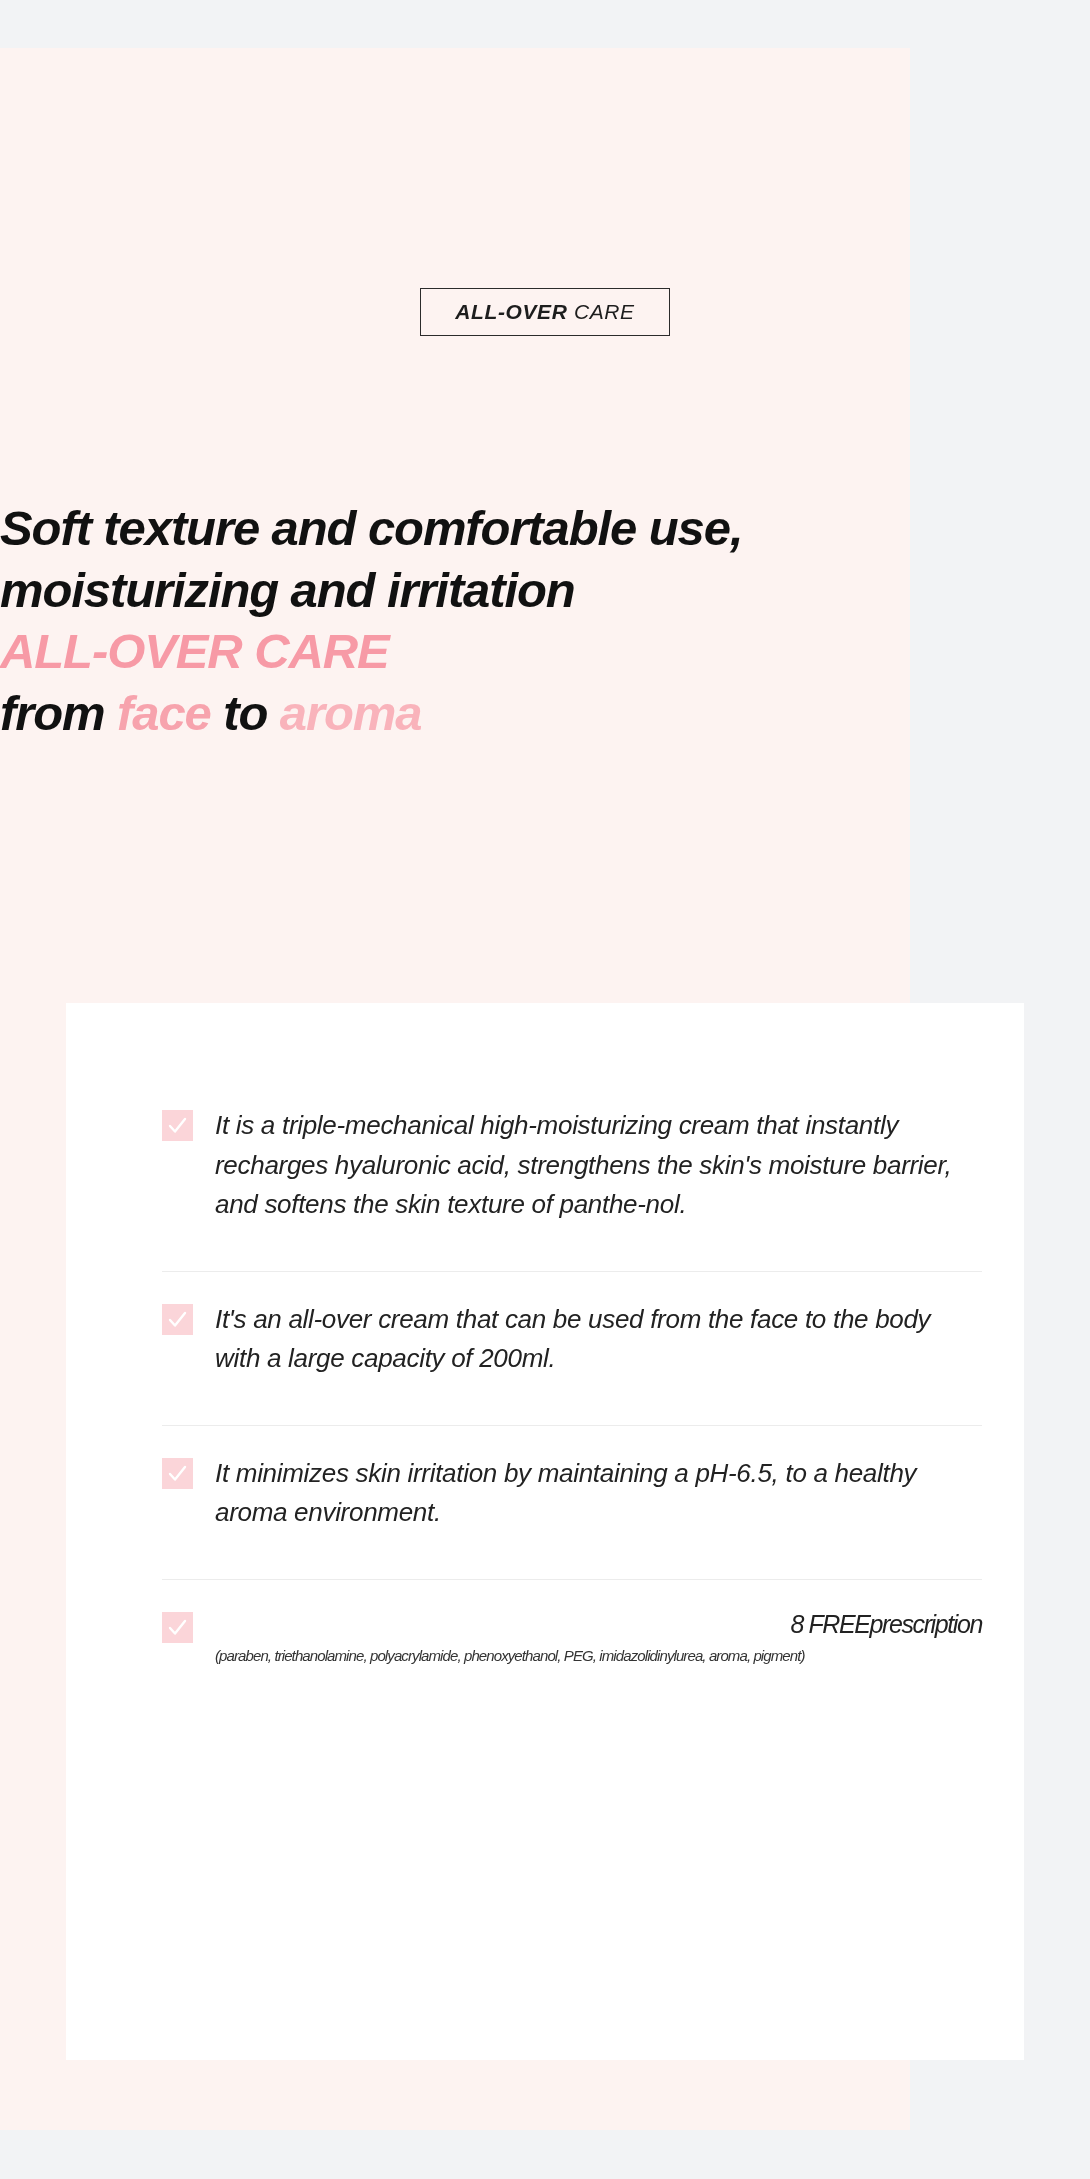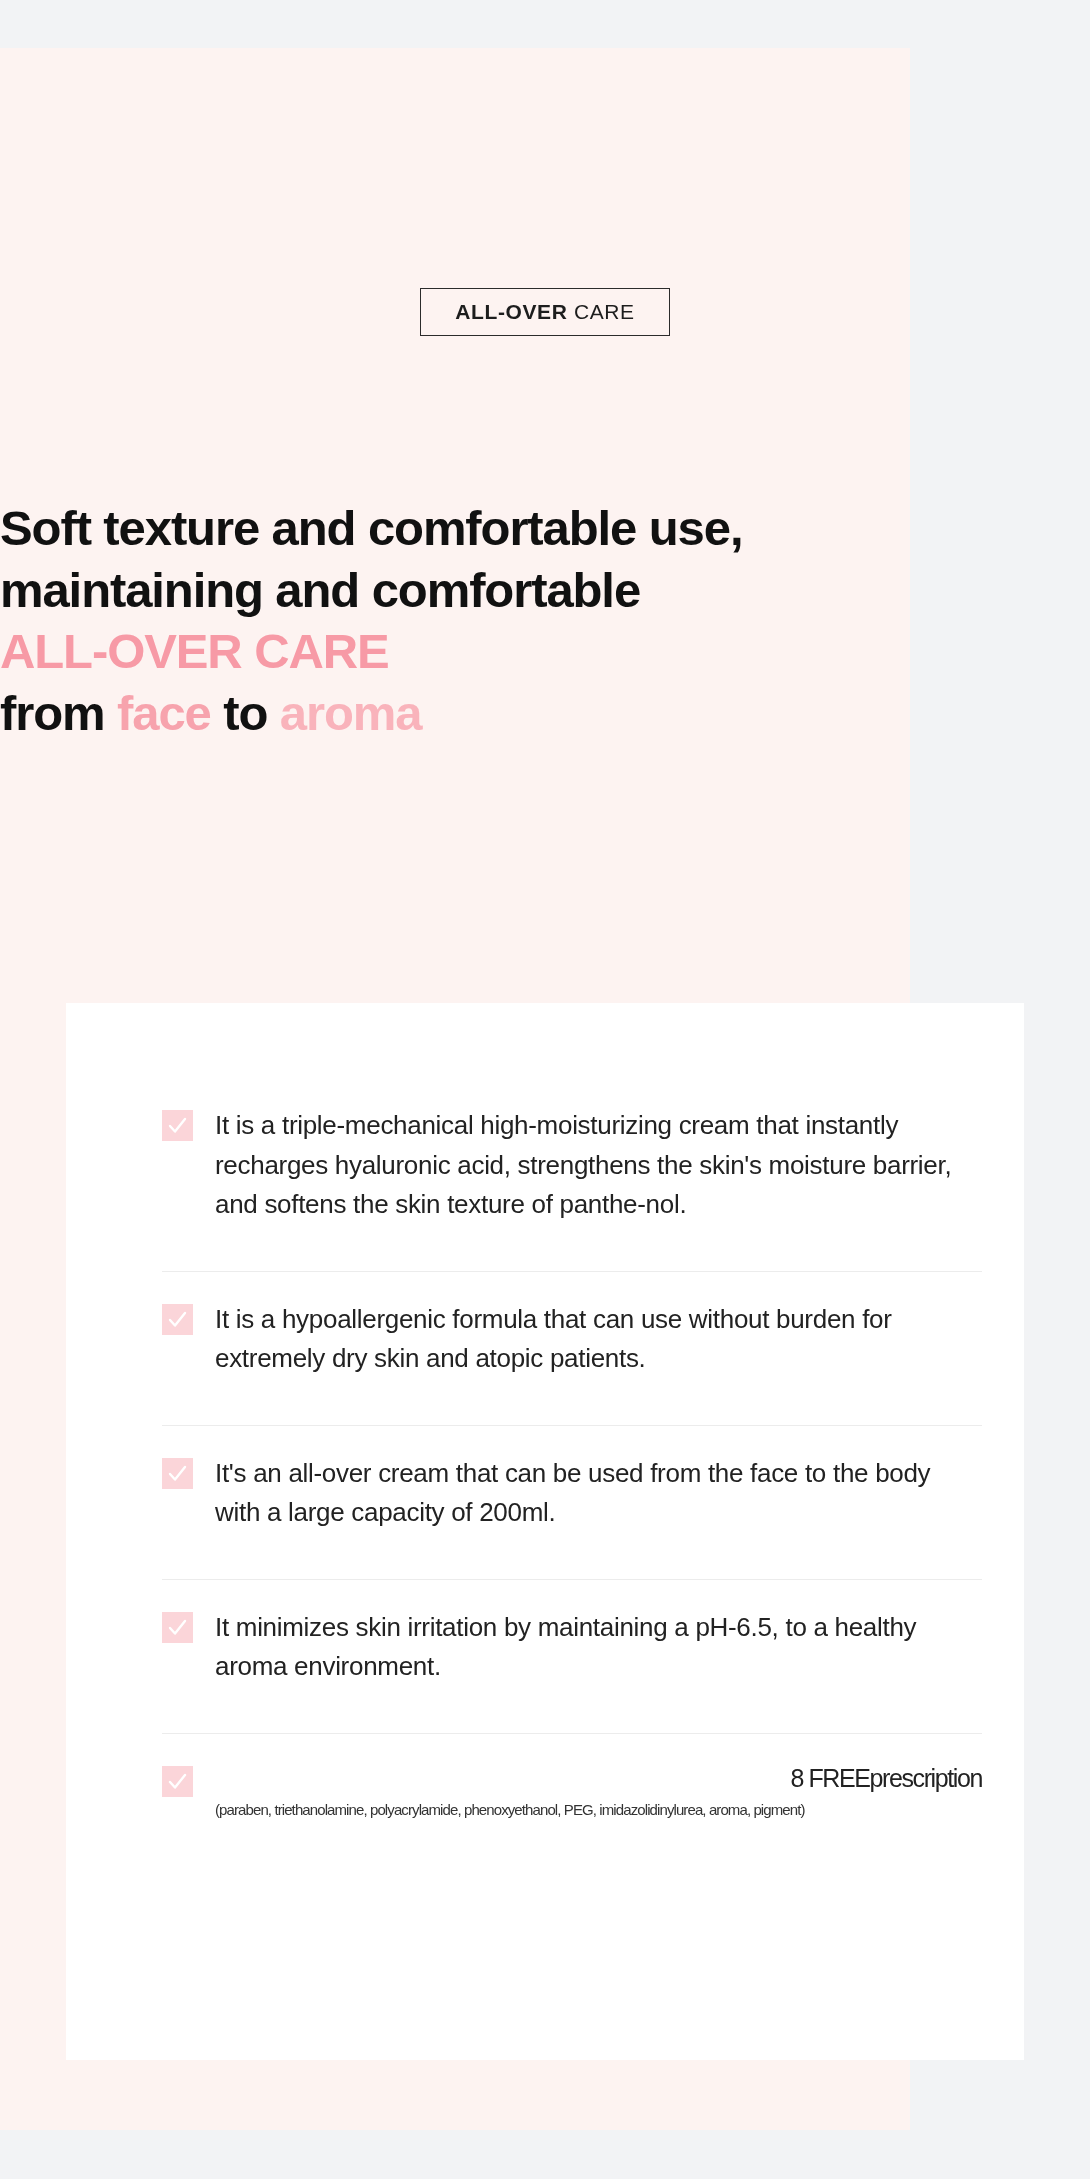--- a/index.html
+++ b/index.html
@@ -20,20 +20,21 @@
     background: #f2f3f5;
     overflow: hidden;
   }
   .canvas {
     position: absolute;
     left: 0;
     top: 48px;
     width: 910px;
     height: 2082px;
     background: #fdf3f1;
+    font-style: italic;
   }
   .badge-wrap {
     position: absolute;
     left: 0;
     top: 240px;
     width: 1090px;
     text-align: center;
   }
   .badge {
     display: inline-block;
@@ -135,49 +136,39 @@
   <div class="canvas">
 
     <div class="badge-wrap">
       <div class="badge">
         <span class="strong">ALL-OVER</span><span class="light"> CARE</span>
       </div>
     </div>
 
     <div class="headline">
       <span class="line">Soft texture and comfortable use,</span>
-      <span class="line">maintaining and comfortable</span>
+      <span class="line">moisturizing and irritation</span>
       <span class="line pink-strong">ALL-OVER CARE</span>
       <span class="line"><span>from </span><span class="pink-soft">face</span><span> to </span><span class="pink-lighter">aroma</span></span>
     </div>
 
     <div class="card">
       <div class="list">
 
         <div class="row">
           <span class="check">
             <svg width="21" height="21" viewBox="0 0 21 21" aria-hidden="true">
               <path d="M3 11 L8 16.5 L18 4" fill="none" stroke="#ffffff" stroke-width="2.4" stroke-linecap="round" stroke-linejoin="round"></path>
             </svg>
           </span>
           <div class="row-body">
             <div class="row-text">It is a triple-mechanical high-moisturizing cream that instantly recharges hyaluronic acid, strengthens the skin's moisture barrier, and softens the skin texture of panthe-nol.</div>
           </div>
         </div>
 
-        <div class="row">
-          <span class="check">
-            <svg width="21" height="21" viewBox="0 0 21 21" aria-hidden="true">
-              <path d="M3 11 L8 16.5 L18 4" fill="none" stroke="#ffffff" stroke-width="2.4" stroke-linecap="round" stroke-linejoin="round"></path>
-            </svg>
-          </span>
-          <div class="row-body">
-            <div class="row-text">It is a hypoallergenic formula that can use without burden for extremely dry skin and atopic patients.</div>
-          </div>
-        </div>
 
         <div class="row">
           <span class="check">
             <svg width="21" height="21" viewBox="0 0 21 21" aria-hidden="true">
               <path d="M3 11 L8 16.5 L18 4" fill="none" stroke="#ffffff" stroke-width="2.4" stroke-linecap="round" stroke-linejoin="round"></path>
             </svg>
           </span>
           <div class="row-body">
             <div class="row-text">It's an all-over cream that can be used from the face to the body with a large capacity of 200ml.</div>
           </div>

